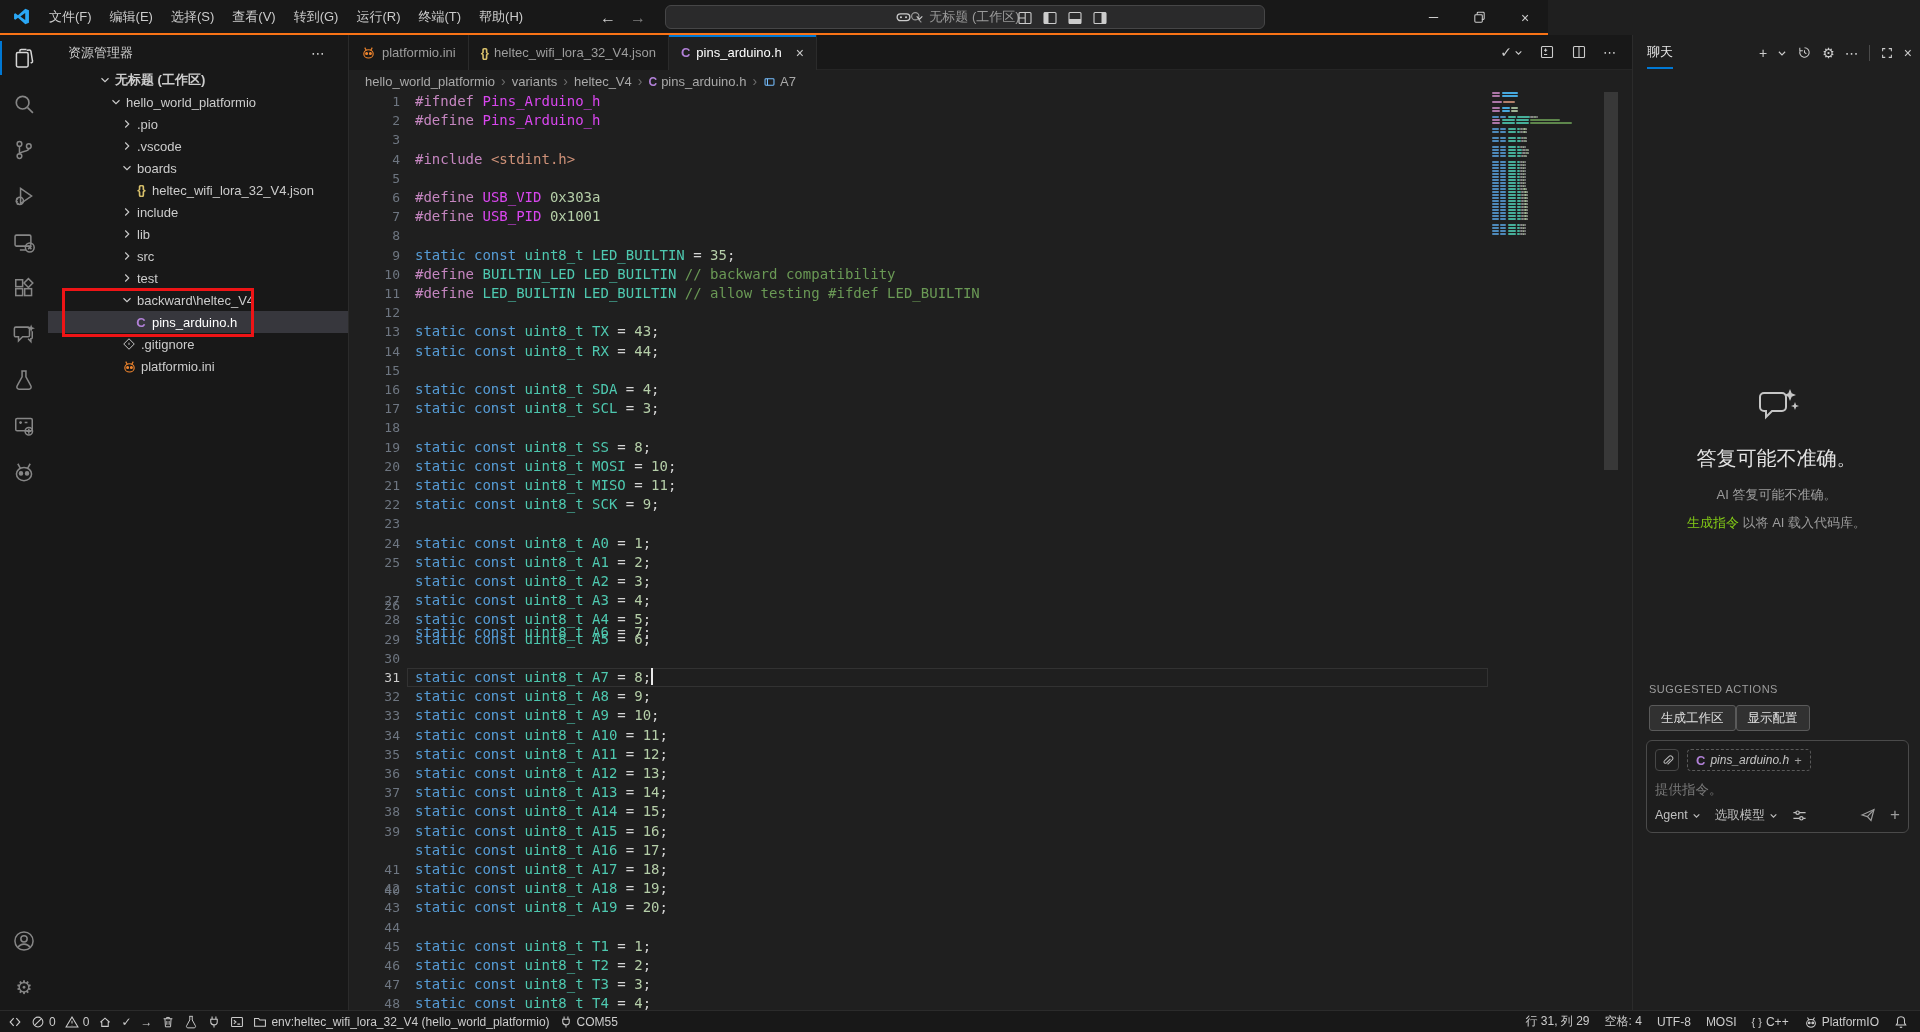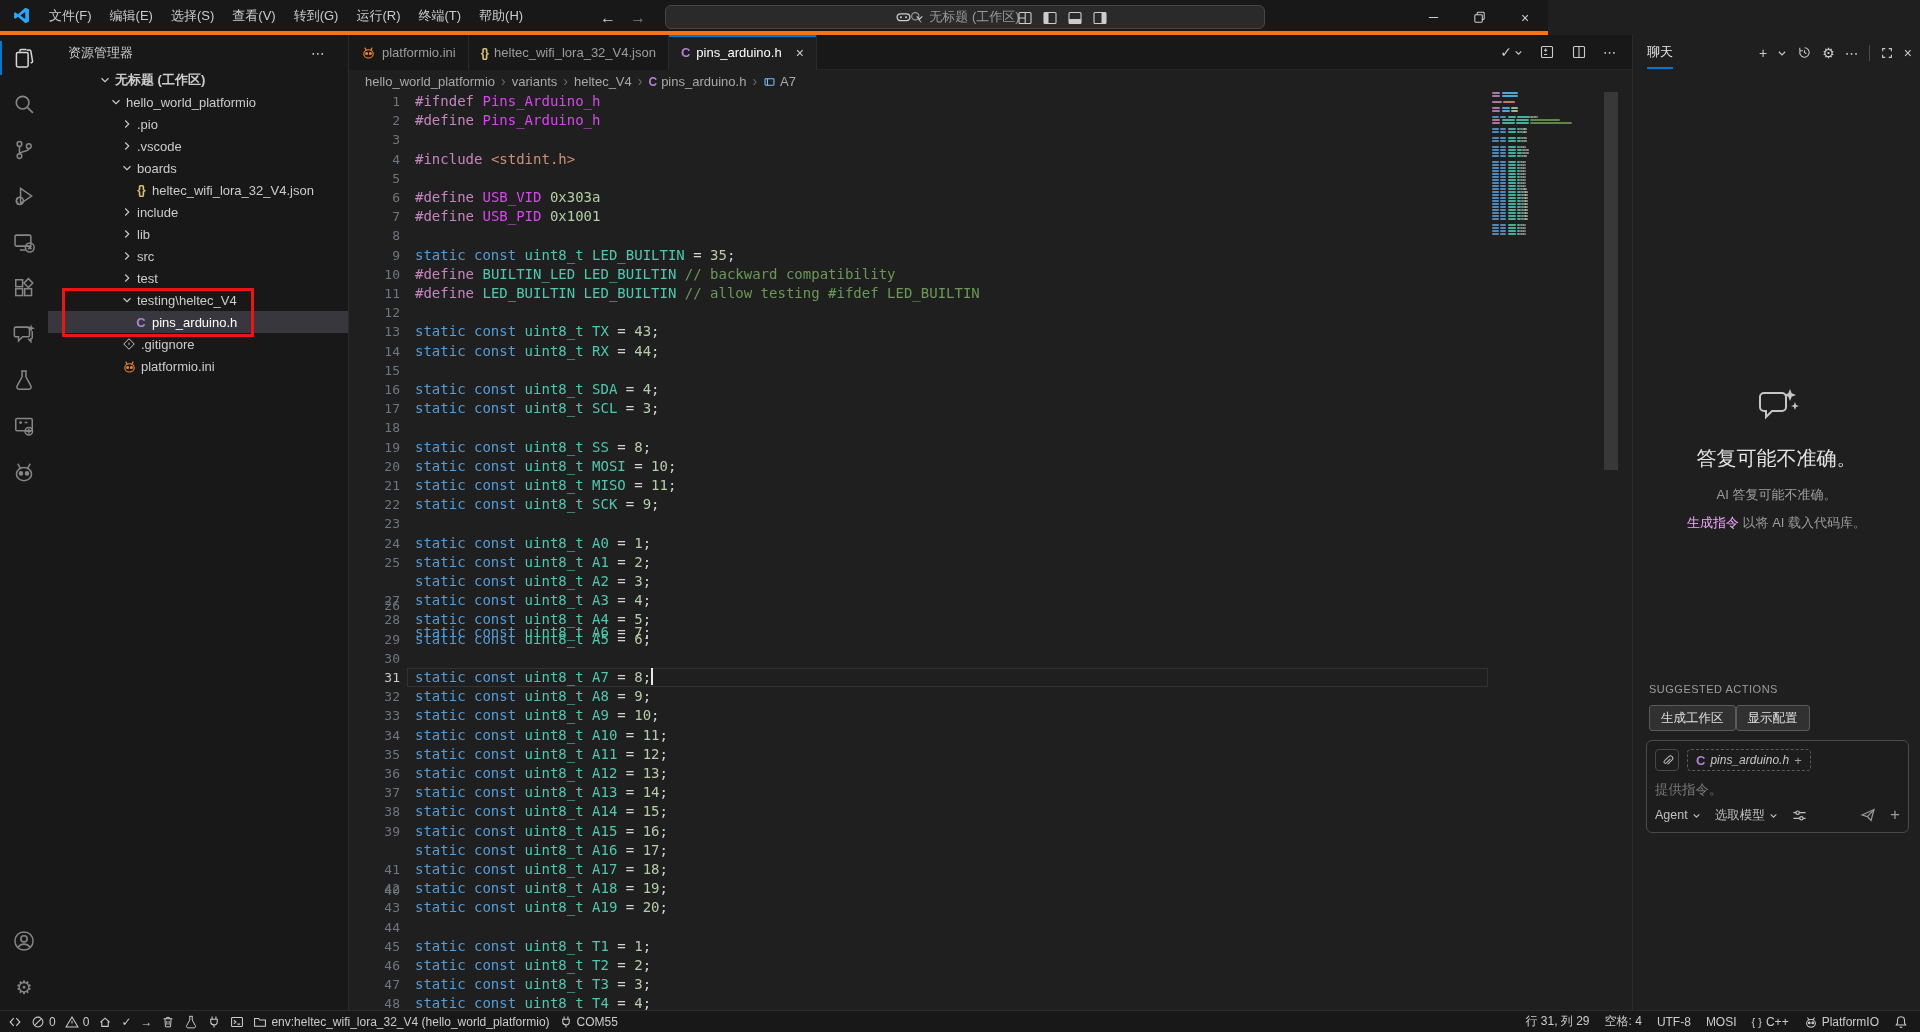--- a/index.html
+++ b/index.html
@@ -2,21 +2,21 @@
 <html><head>
 <meta charset="utf-8">
 <style>
   * { box-sizing: border-box; margin: 0; padding: 0; }
   html,body { width:1920px; height:1032px; overflow:hidden; }
   body { background:#1f1f1f; font-family:"Liberation Sans","DejaVu Sans",sans-serif; color:#cccccc; position:relative; font-size:13px; }
   .screen { position:absolute; inset:0; }
   svg { display:block; }
 
   
-  .titlebar { position:absolute; left:0; top:0; width:1548px; height:35px; background:#181818; border-bottom:4px solid #f97316; display:flex; align-items:center; z-index:30; }
+  .titlebar { position:absolute; left:0; top:0; width:1548px; height:35px; background:#181818; border-bottom:2px solid #f97316; display:flex; align-items:center; z-index:30; }
   .vslogo { margin:0 10px 0 13px; }
   .menubar { display:flex; align-items:center; height:100%; }
   .menu-item { padding:0 9px; line-height:34px; color:#cccccc; font-size:13px; cursor:default; }
   .nav-arrows { position:absolute; left:600px; top:0; height:35px; display:flex; align-items:center; gap:14px; font-size:16px; }
   .nav-back { color:#cccccc; } .nav-fwd { color:#7e7e7e; }
   .searchbox { position:absolute; left:665px; top:5px; width:600px; height:24px; background:#2a2a2b; border:1px solid #464647; border-radius:6px; display:flex; align-items:center; justify-content:center; gap:6px; color:#9b9b9b; font-size:13px; }
   .tb-right { position:absolute; right:0; top:0; height:35px; display:flex; align-items:center; }
   .copilot { position:absolute; right:624px; top:0; height:35px; display:flex; align-items:center; gap:3px; color:#cccccc; }
   .layout-icons { position:absolute; right:440px; top:0; height:35px; display:flex; align-items:center; gap:9px; color:#cccccc; }
   .win-controls { display:flex; height:35px; }
@@ -76,21 +76,21 @@
   
   .chat { position:absolute; right:0; top:35px; width:288px; bottom:22px; background:#1f1f1f; border-left:1px solid #2b2b2b; }
   .chat-header { height:35px; display:flex; align-items:center; padding:0 8px 0 14px; }
   .chat-tab { color:#e7e7e7; font-size:13px; padding-bottom:6px; border-bottom:2px solid #0078d4; margin-top:6px; }
   .chat-icons { margin-left:auto; display:flex; align-items:center; gap:10px; color:#cccccc; font-size:14px; }
   .chat-divider { width:1px; height:16px; background:#4a4a4a; }
   .chat-empty { position:absolute; left:0; right:0; top:352px; text-align:center; }
   .ce-title { margin-top:18px; font-size:20px; color:#e3e3e3; }
   .ce-hint { margin-top:14px; font-size:13px; color:#9d9d9d; }
   .ce-line3 { margin-top:10px; font-size:13px; color:#9d9d9d; }
-  .ce-link { color:#f0abfc; }
+  .ce-link { color:#84cc16; }
   .suggested { position:absolute; left:16px; right:12px; top:648px; }
   .sg-head { font-size:11px; letter-spacing:.5px; color:#9d9d9d; }
   .sg-btns { display:flex; margin-top:10px; }
   .sg-btn { height:26px; padding:0 11px; display:flex; align-items:center; background:#313131; border:1px solid #5a5a5a; border-radius:3px; color:#e0e0e0; font-size:12.5px; }
   .chat-input { position:absolute; left:13px; right:11px; top:705px; height:93px; border:1px solid #4a4a4a; border-radius:6px; background:#1d1d1d; padding:8px; }
   .ci-toprow { display:flex; align-items:center; gap:8px; }
   .ci-clip { width:24px; height:22px; border:1px solid #474747; border-radius:4px; display:flex; align-items:center; justify-content:center; color:#b9b9b9; }
   .ci-chip { height:22px; border:1px dashed #5a5a5a; border-radius:4px; display:flex; align-items:center; gap:5px; padding:0 8px; font-size:12px; color:#c5c5c5; font-style:italic; }
   .ci-chip .ic-c { font-style:normal; }
   .ci-chip-add { color:#9d9d9d; font-style:normal; font-size:13px; }
@@ -372,21 +372,21 @@
             </svg>
           </span>
           <span class="tr-label" style="left:89px;">test</span>
         </div>
         <div class="tree-row ">
           <span class="tr-chev" style="left:72px;top:4px">
             <svg width="14" height="14" viewBox="0 0 16 16" fill="none" stroke="currentColor" stroke-width="1.3">
               <path d="M4 6l4 4 4-4"></path>
             </svg>
           </span>
-          <span class="tr-label" style="left:89px;">testing\heltec_V4</span>
+          <span class="tr-label" style="left:89px;">backward\heltec_V4</span>
         </div>
         <div class="tree-row selected">
           <span class="tr-icon" style="left:85px"><span class="ic-c">C</span></span>
           <span class="tr-label" style="left:104px;">pins_arduino.h</span>
         </div>
         <div class="tree-row ">
           <span class="tr-icon" style="left:74px">
             <svg width="14" height="14" viewBox="0 0 16 16" fill="none" stroke="currentColor" stroke-width="1.1">
               <path d="M8 2l6 6-6 6-6-6z"></path>
               <path d="M8 6.5V9"></path>

